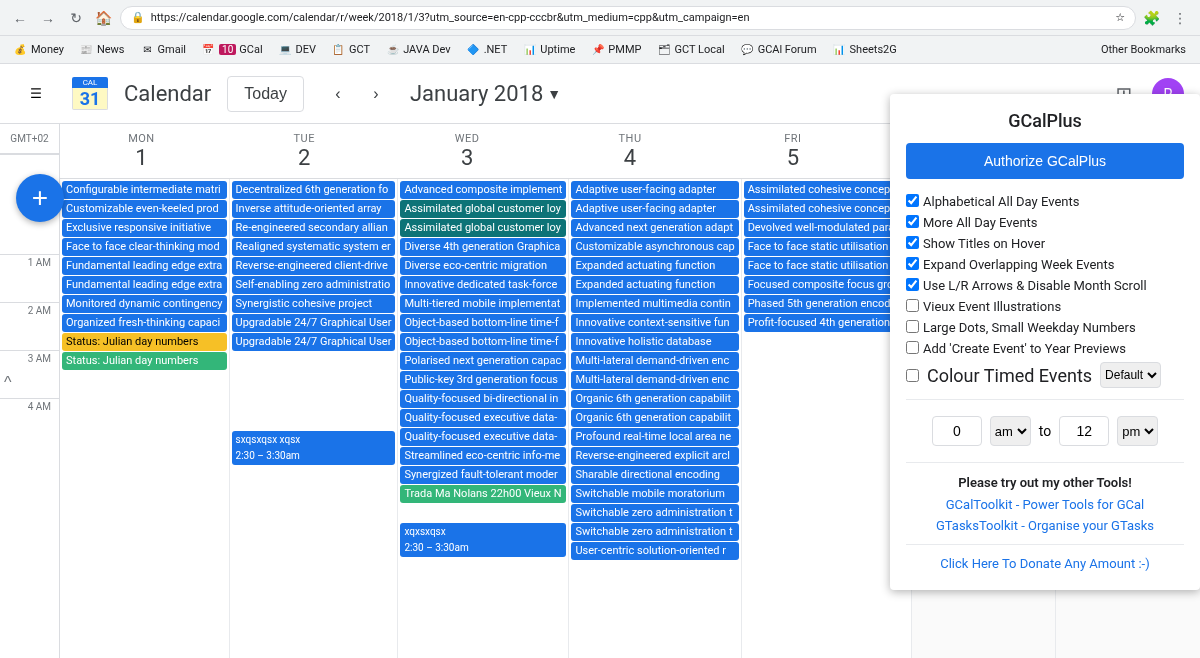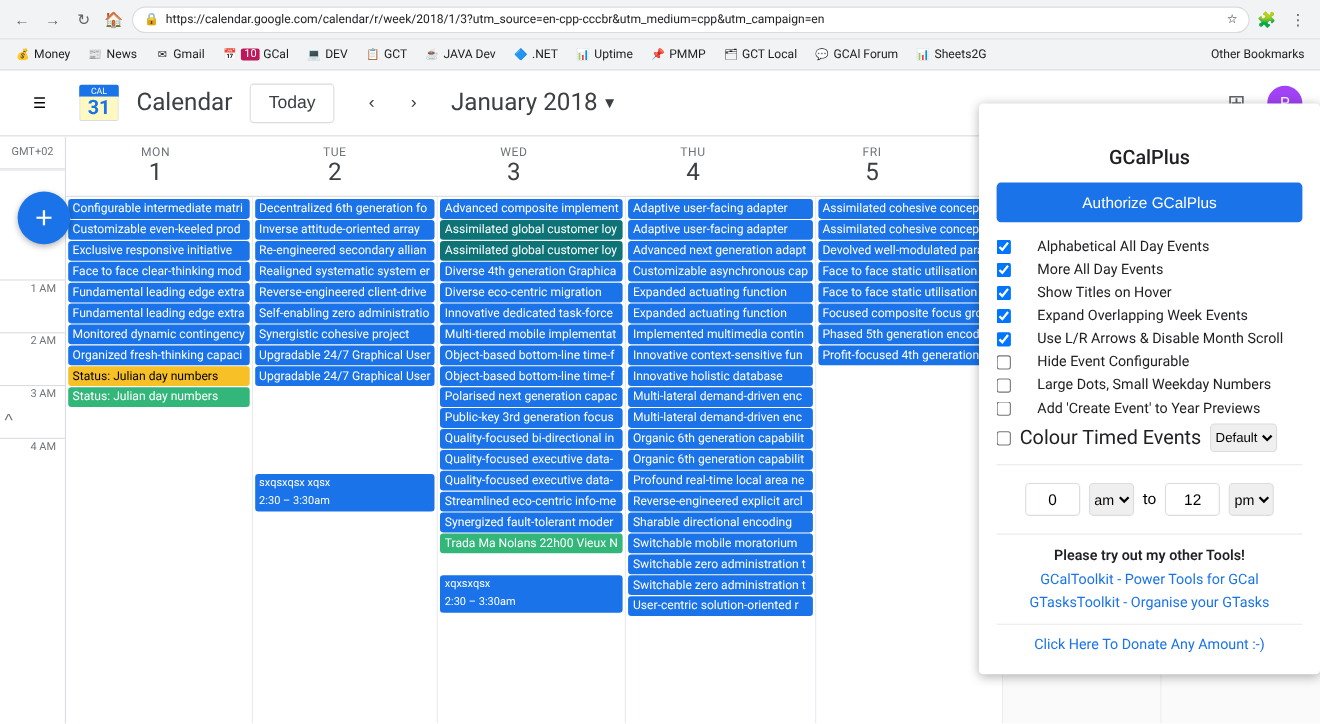--- a/index.html
+++ b/index.html
@@ -151,37 +151,36 @@
       box-shadow: 0 2px 10px rgba(0,0,0,0.3);
       z-index: 100;
       padding: 16px;
     }
     .popup-title {
       text-align: center;
       font-size: 18px;
       font-weight: 500;
       color: #202124;
       margin-bottom: 12px;
-      margin-top: 23px;
     }
     .authorize-btn {
       width: 100%;
       padding: 10px;
       background: #1a73e8;
       color: #fff;
       border: none;
       border-radius: 4px;
       font-size: 14px;
       cursor: pointer;
       margin-bottom: 12px;
     }
     .checkbox-row {
       display: flex;
-      align-items: center;
-      gap: 24px;
+      align-items: flex-start;
+      gap: 4px;
       padding: 3px 0;
       font-size: 13px;
       color: #202124;
     }
     .checkbox-row input[type="checkbox"] { margin: 0; }
     .divider { border: none; border-top: 1px solid #e8eaed; margin: 8px 0; }
     .time-row {
       display: flex;
       align-items: center;
       justify-content: center;
@@ -505,21 +504,21 @@
     <div class="checkbox-row">
       <input type="checkbox" checked="" style="">
       <span>Expand Overlapping Week Events</span>
     </div>
     <div class="checkbox-row">
       <input type="checkbox" checked="" style="">
       <span>Use L/R Arrows &amp; Disable Month Scroll</span>
     </div>
     <div class="checkbox-row">
       <input type="checkbox" style="">
-      <span>Hide Event Configurable</span>
+      <span>Vieux Event Illustrations</span>
     </div>
     <div class="checkbox-row">
       <input type="checkbox" style="">
       <span>Large Dots, Small Weekday Numbers</span>
     </div>
     <div class="checkbox-row">
       <input type="checkbox" style="">
       <span>Add 'Create Event' to Year Previews</span>
     </div>
 

